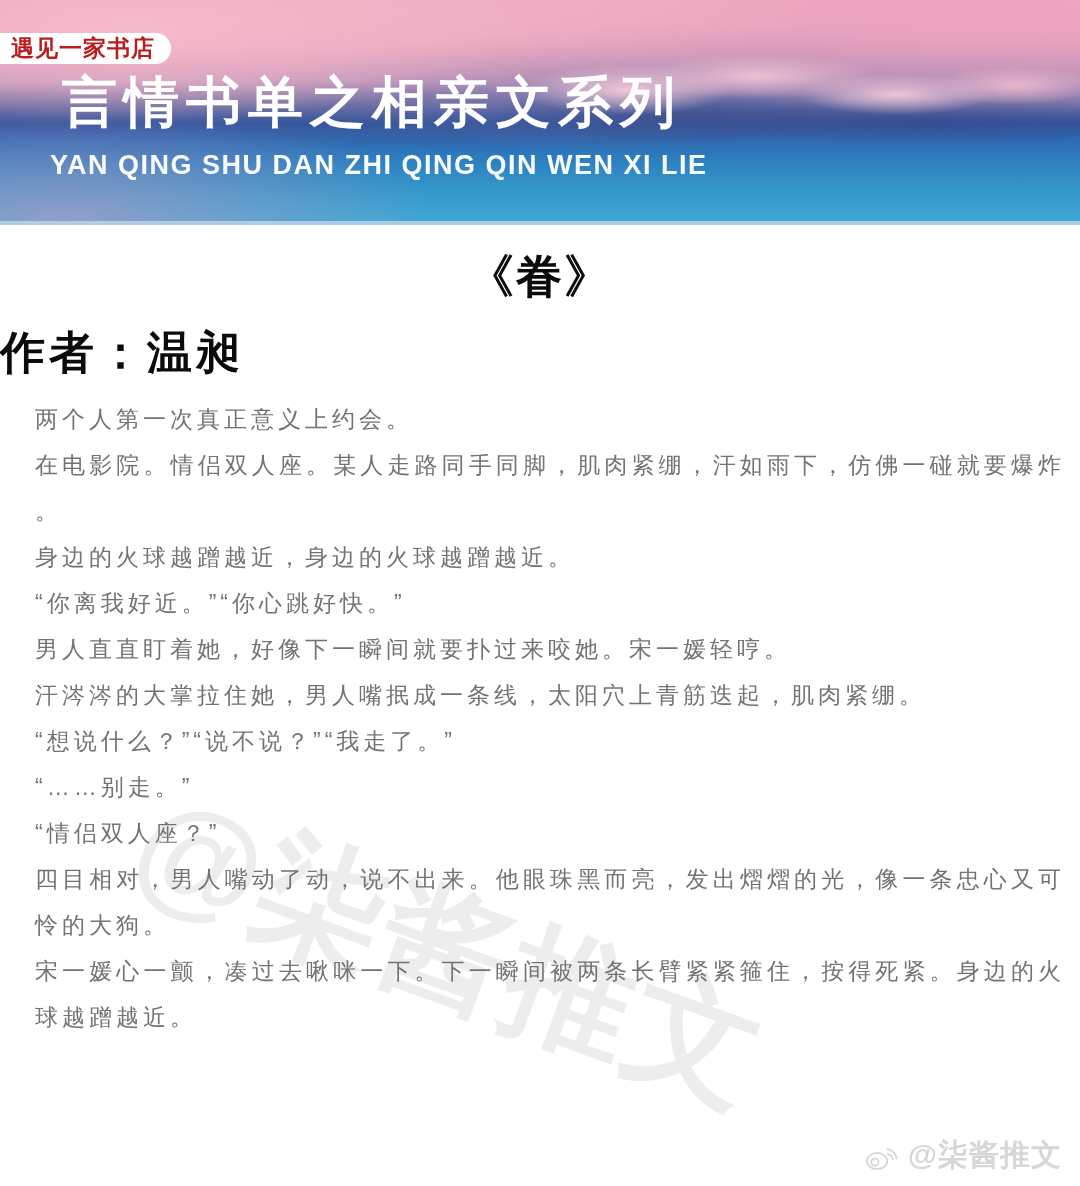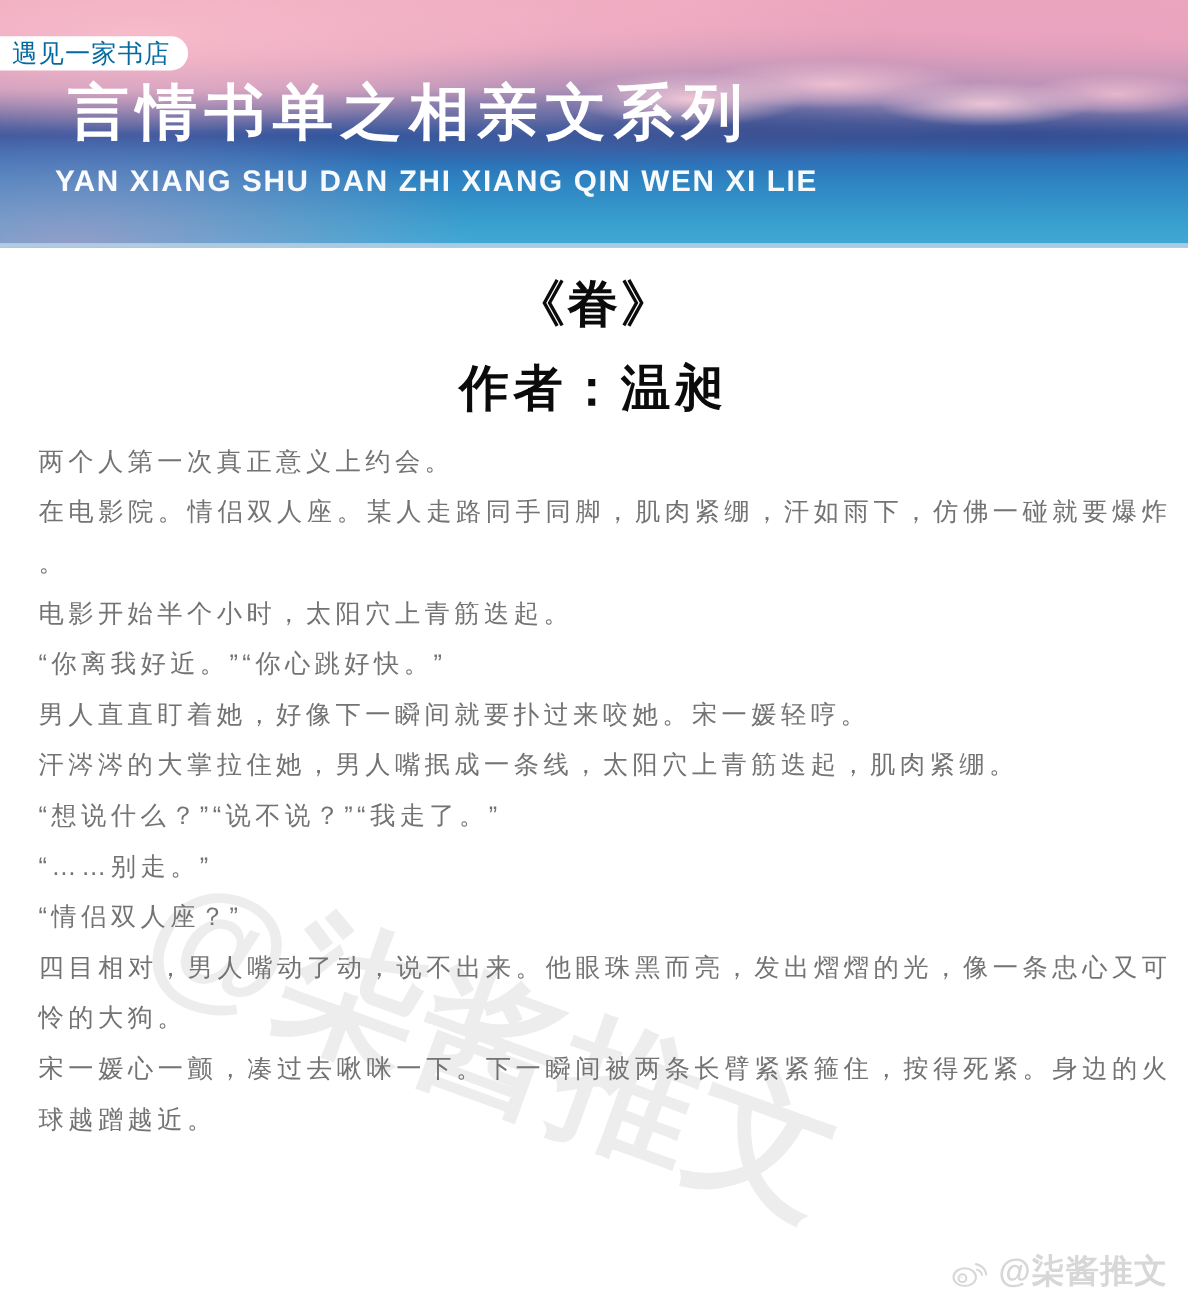--- a/index.html
+++ b/index.html
@@ -44,21 +44,21 @@
     background: #b5cfe4; opacity: .9;
   }
   .badge {
     position: absolute; left: 0; top: 33px; height: 31px;
     background: #ffffff; border-radius: 0 16px 16px 0;
     display: flex; align-items: center; padding: 0 16px 0 11px;
     z-index: 2;
   }
   .badge-label {
     font-family: "Liberation Serif", "DejaVu Serif", serif;
-    font-weight: 400; font-size: 23px; color: #0369a1; letter-spacing: 1px;
+    font-weight: 700; font-size: 23px; color: #b91c1c; letter-spacing: 1px;
   }
   .hero-title {
     position: absolute; left: 62px; top: 66px;
     color: #ffffff; font-weight: 700; font-size: 55px; letter-spacing: 7px;
     z-index: 2; white-space: nowrap;
   }
   .hero-subtitle {
     position: absolute; left: 50px; top: 150px;
     color: rgba(255,255,255,.96); font-weight: 600; font-size: 27px;
     letter-spacing: 1.5px; z-index: 2; white-space: nowrap;
@@ -66,21 +66,21 @@
 
   
   .content { position: relative; background: #ffffff; }
   .book-title {
     margin: 26px 0 0; text-align: center;
     font-family: "Liberation Serif", "DejaVu Serif", serif;
     font-weight: 700; font-size: 46px; line-height: 1.15; color: #0b0b0b;
     letter-spacing: 2px;
   }
   .book-author {
-    margin: 24px 0 16px; text-align: center;
+    margin: 24px 0 16px; 
     font-family: "Liberation Serif", "DejaVu Serif", serif;
     font-weight: 700; font-size: 45px; line-height: 1.15; color: #0b0b0b;
     letter-spacing: 4px;
   }
   .excerpt {
     position: relative; z-index: 1;
     margin: 16px 0 0; padding: 0 15px 0 35px;
     font-size: 23px; line-height: 46px; color: #737373;
     letter-spacing: 4px;
     text-align: justify;
@@ -109,34 +109,34 @@
 <body>
 
 <div class="page">
 
   <div class="hero">
     <div class="hero-clouds"></div>
     <div class="badge">
       <span class="badge-label">遇见一家书店</span>
     </div>
     <div class="hero-title">言情书单之相亲文系列</div>
-    <div class="hero-subtitle">YAN XIANG SHU DAN ZHI XIANG QIN WEN XI LIE</div>
+    <div class="hero-subtitle">YAN QING SHU DAN ZHI QING QIN WEN XI LIE</div>
     <div class="hero-strip"></div>
   </div>
 
   <div class="content">
     <div class="wm-diagonal">@柒酱推文</div>
 
     <h2 class="book-title">《眷》</h2>
     <h3 class="book-author">作者：温昶</h3>
 
     <div class="excerpt">
       <p>两个人第一次真正意义上约会。</p>
       <p>在电影院。情侣双人座。某人走路同手同脚，肌肉紧绷，汗如雨下，仿佛一碰就要爆炸。</p>
-      <p>电影开始半个小时，太阳穴上青筋迭起。</p>
+      <p>身边的火球越蹭越近，身边的火球越蹭越近。</p>
       <p>“你离我好近。”“你心跳好快。”</p>
       <p>男人直直盯着她，好像下一瞬间就要扑过来咬她。宋一媛轻哼。</p>
       <p>汗涔涔的大掌拉住她，男人嘴抿成一条线，太阳穴上青筋迭起，肌肉紧绷。</p>
       <p>“想说什么？”“说不说？”“我走了。”</p>
       <p>“……别走。”</p>
       <p>“情侣双人座？”</p>
       <p>四目相对，男人嘴动了动，说不出来。他眼珠黑而亮，发出熠熠的光，像一条忠心又可怜的大狗。</p>
       <p>宋一媛心一颤，凑过去啾咪一下。下一瞬间被两条长臂紧紧箍住，按得死紧。身边的火球越蹭越近。</p>
     </div>
   </div>

